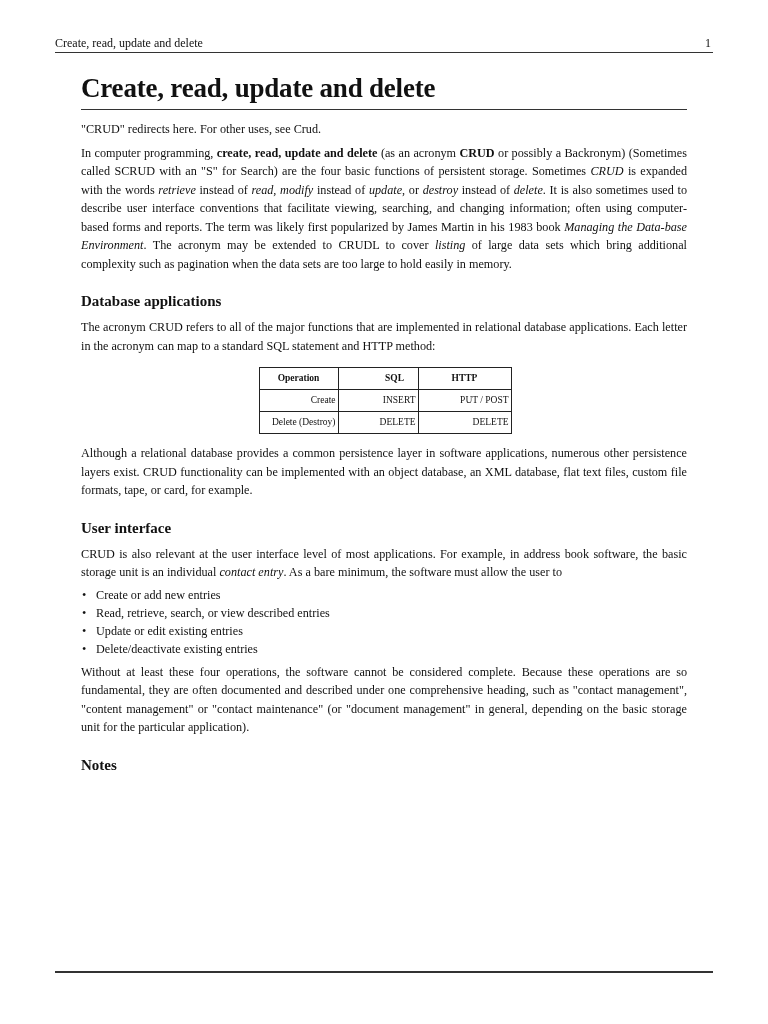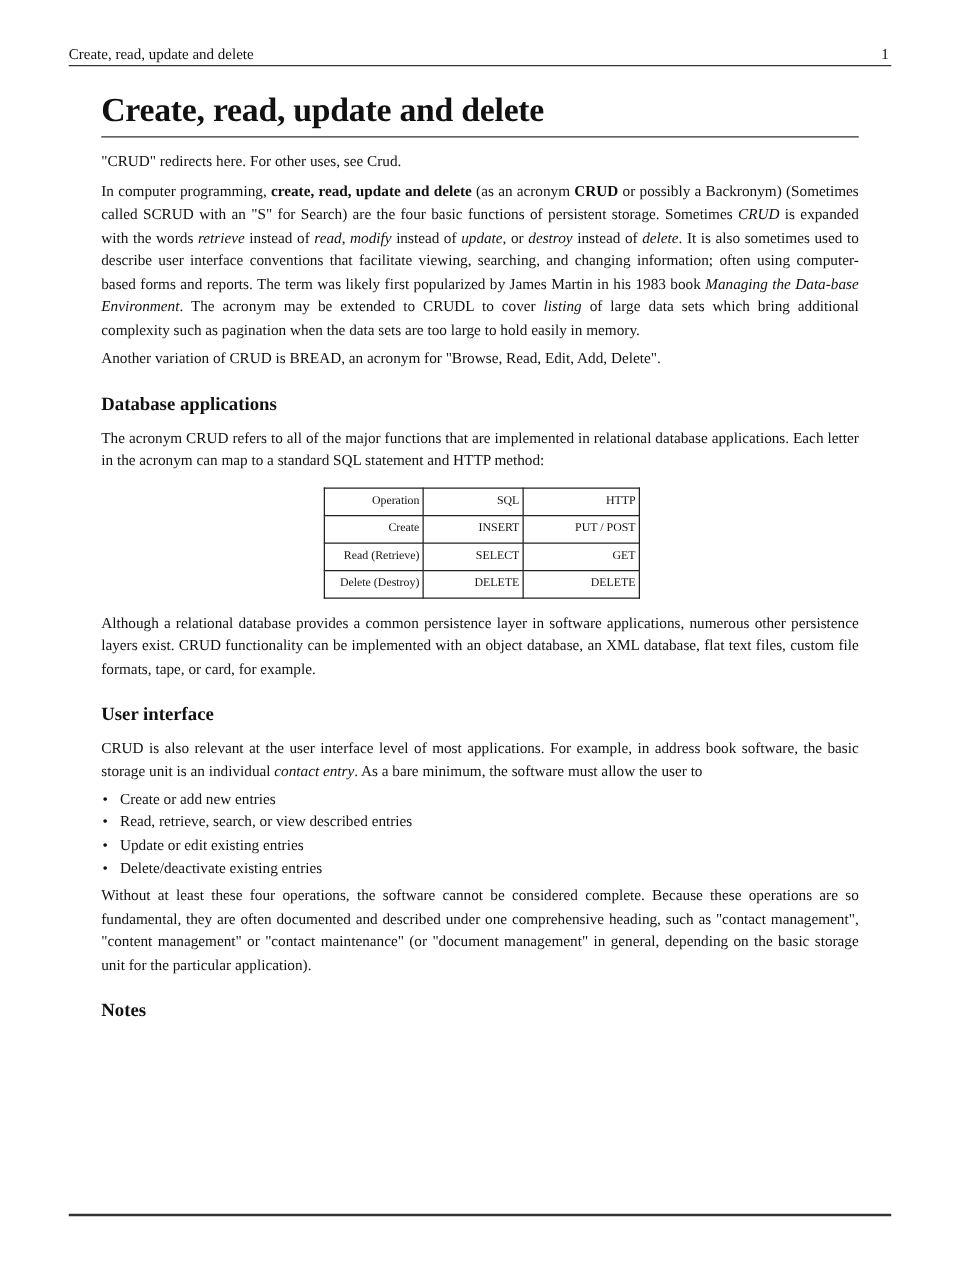--- a/index.html
+++ b/index.html
@@ -74,21 +74,22 @@
       line-height: 12px;
     }
     table.crud-table th, table.crud-table td {
       border: 1px solid #222;
       padding: 4px 2px 5px 2px;
       height: 12px;
       text-align: right;
       white-space: nowrap;
     }
     table.crud-table th {
-      font-weight: normal;
+      text-align: center;
+      font-weight: bold;
     }
     table.crud-table th.c1, table.crud-table td.c1 { width: 74px; }
     table.crud-table th.c2, table.crud-table td.c2 { width: 42px; padding-left: 35px; }
     table.crud-table th.c3, table.crud-table td.c3 { width: 88px; }
 
     ul.bullets {
       margin: 4px 0 4px 0;
       padding: 0;
       list-style: none;
     }
@@ -120,44 +121,38 @@
   <span class="rh-page">1</span>
 </div>
 
 <h1 class="page-title">Create, read, update and delete</h1>
 
 <div class="content">
   <p class="hatnote">"CRUD" redirects here. For other uses, see Crud.</p>
 
   <p><span>In computer programming, </span><b>create, read, update and delete</b><span> (as an acronym </span><b>CRUD</b><span> or possibly a Backronym) (Sometimes called SCRUD with an "S" for Search) are the four basic functions of persistent storage. Sometimes </span><i>CRUD</i><span> is expanded with the words </span><i>retrieve</i><span> instead of </span><i>read</i><span>, </span><i>modify</i><span> instead of </span><i>update</i><span>, or </span><i>destroy</i><span> instead of </span><i>delete</i><span>. It is also sometimes used to describe user interface conventions that facilitate viewing, searching, and changing information; often using computer-based forms and reports. The term was likely first popularized by James Martin in his 1983 book </span><i>Managing the Data-base Environment</i><span>. The acronym may be extended to CRUDL to cover </span><i>listing</i><span> of large data sets which bring additional complexity such as pagination when the data sets are too large to hold easily in memory.</span></p>
 
-  <p>Another variation of CRUD is BREAD, an acronym for "Browse, Read, Edit, Add, Delete".</p>
 
   <h2>Database applications</h2>
   <p>The acronym CRUD refers to all of the major functions that are implemented in relational database applications. Each letter in the acronym can map to a standard SQL statement and HTTP method:</p>
 
   <div class="table-wrap">
     <table class="crud-table">
       <thead>
         <tr>
           <th class="c1">Operation</th>
           <th class="c2">SQL</th>
           <th class="c3">HTTP</th>
         </tr>
       </thead>
       <tbody>
         <tr>
           <td class="c1">Create</td>
           <td class="c2">INSERT</td>
           <td class="c3">PUT / POST</td>
-        </tr>
-        <tr>
-          <td class="c1">Read (Retrieve)</td>
-          <td class="c2">SELECT</td>
-          <td class="c3">GET</td>
         </tr>
         <tr>
           <td class="c1">Delete (Destroy)</td>
           <td class="c2">DELETE</td>
           <td class="c3">DELETE</td>
         </tr>
       </tbody>
     </table>
   </div>
 

